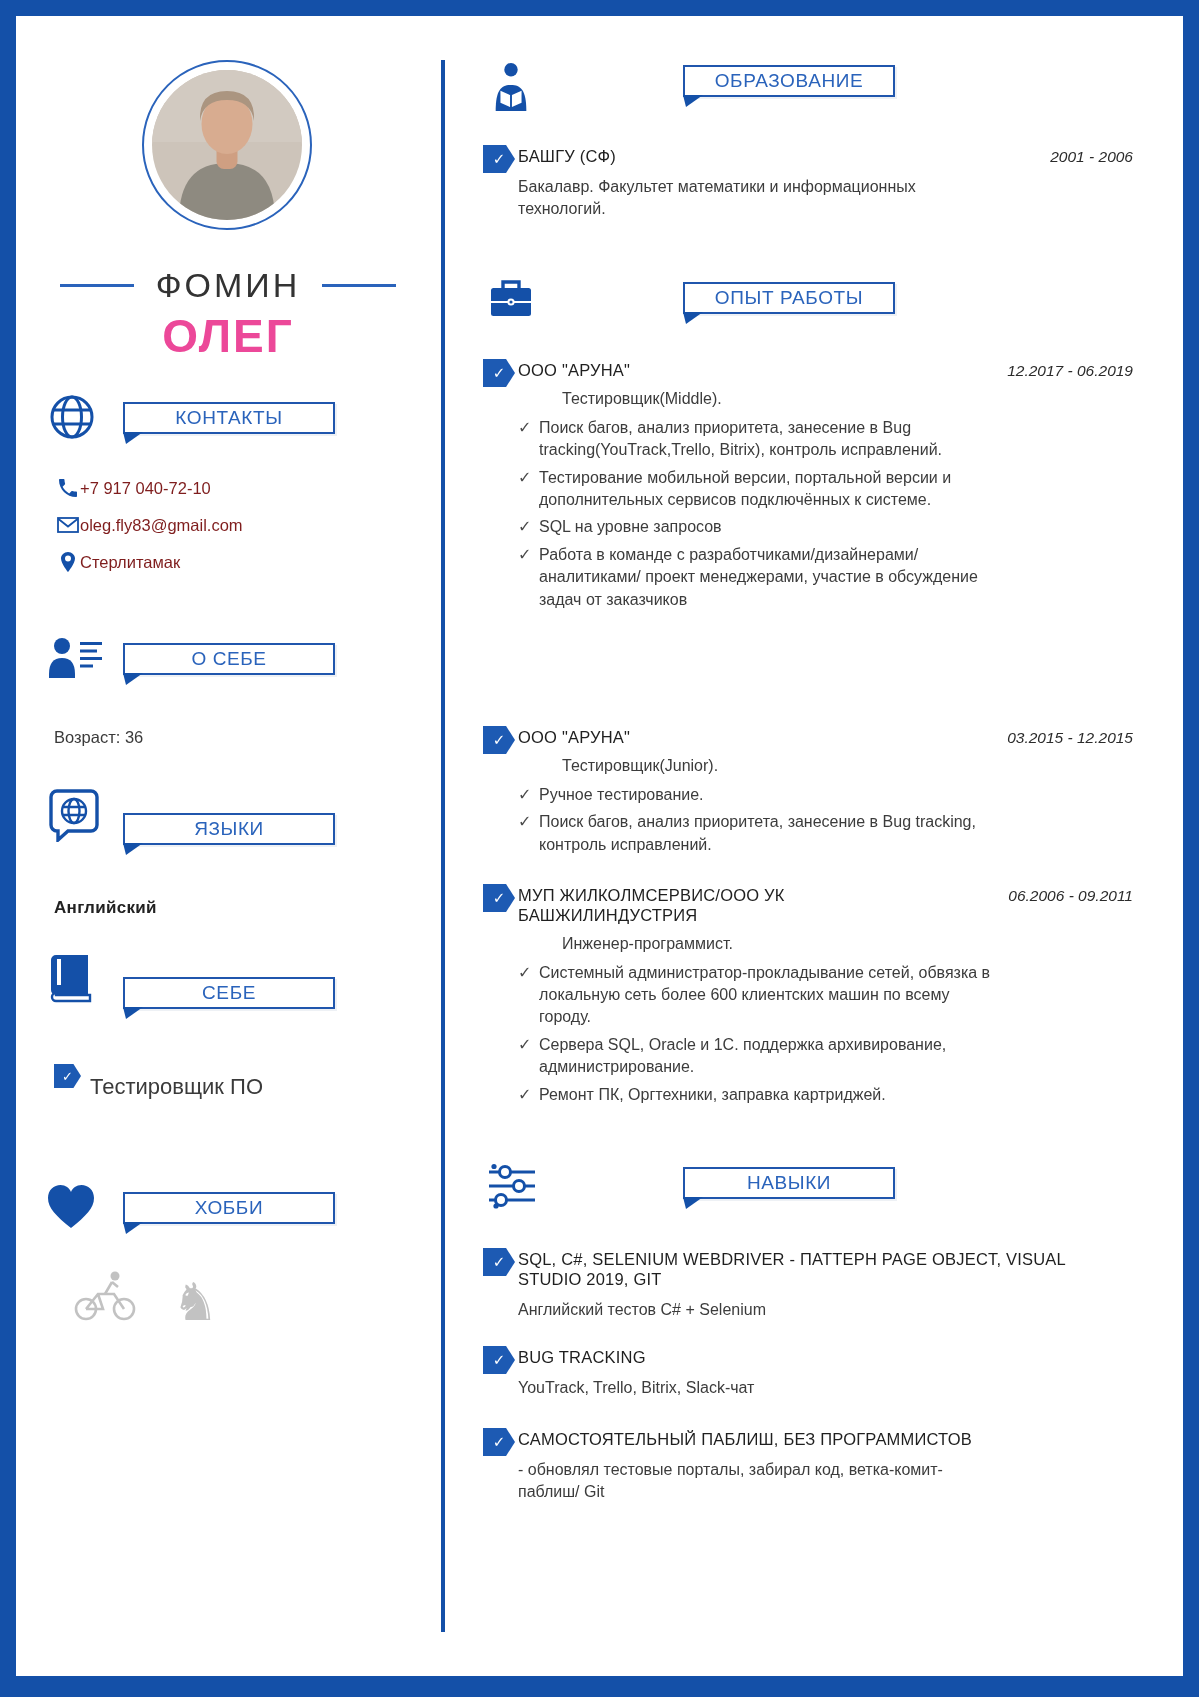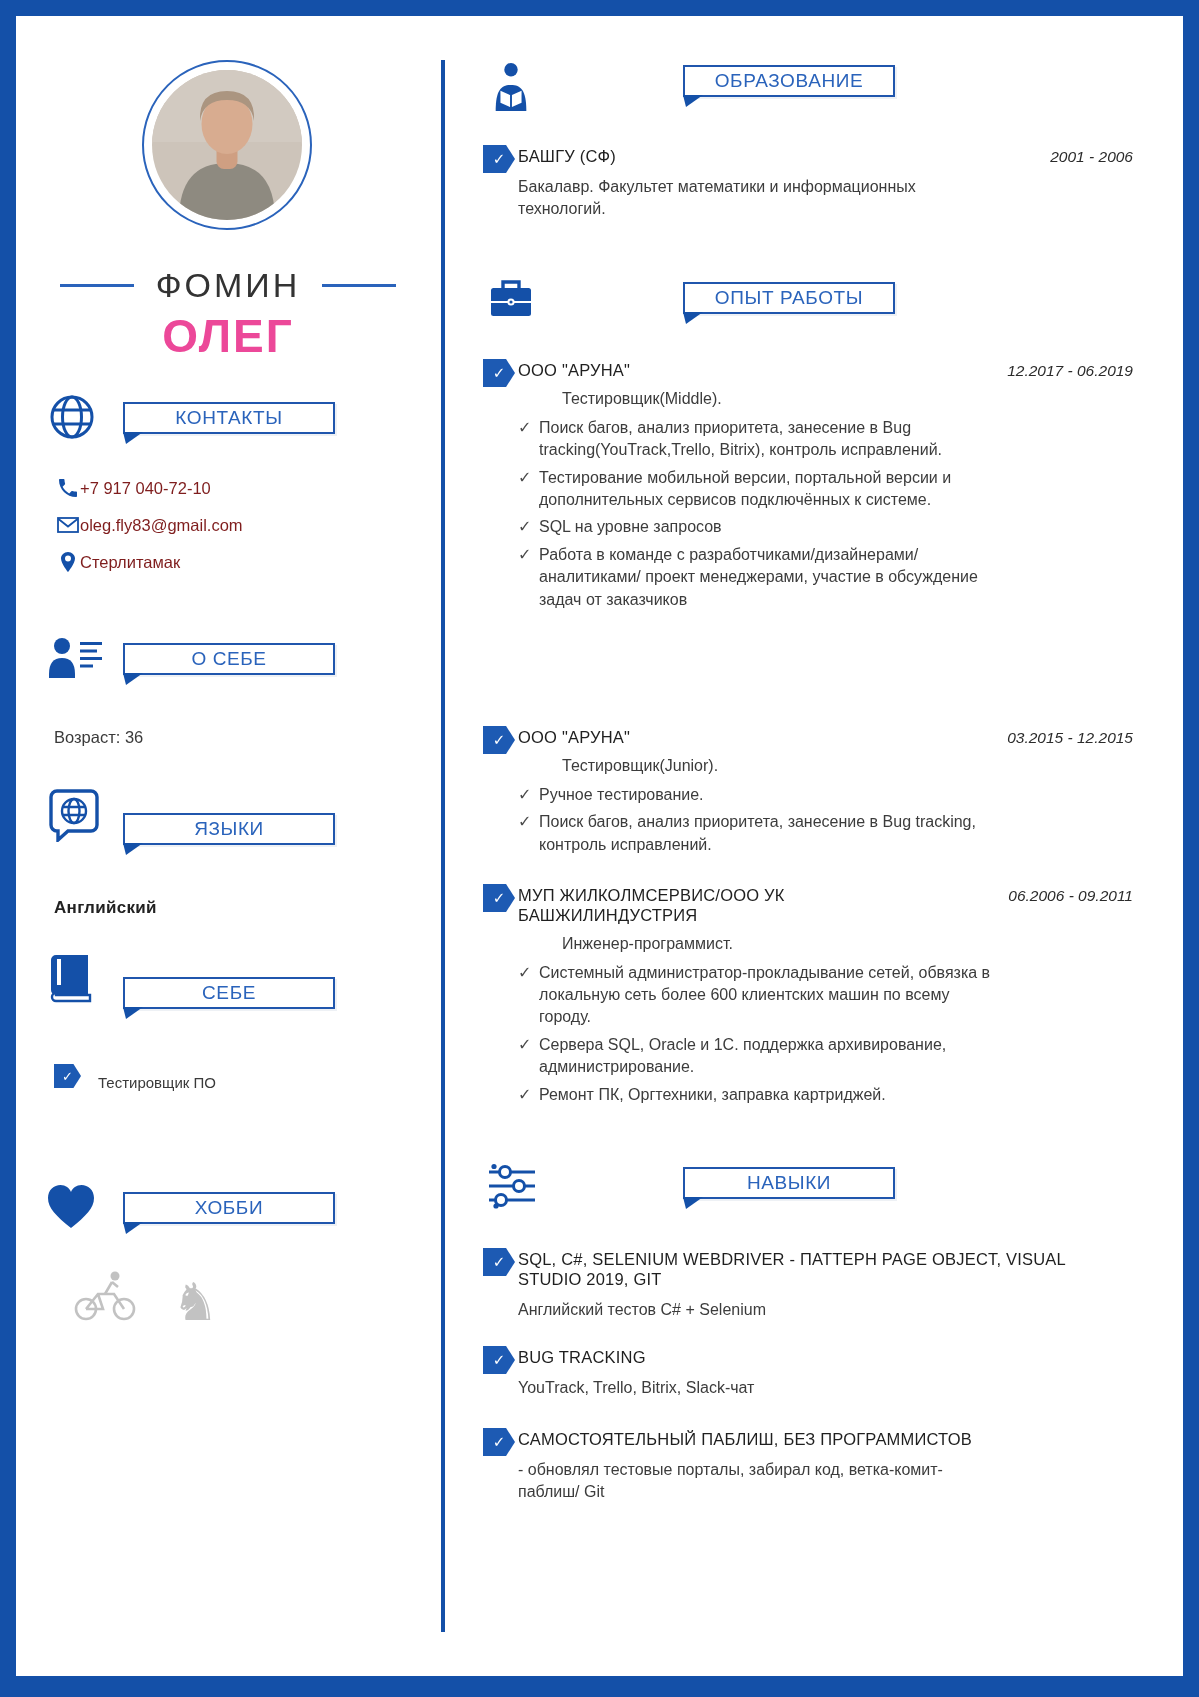--- a/index.html
+++ b/index.html
@@ -47,21 +47,21 @@
   .contact-list{position:absolute;left:40px;top:460px;width:360px;}
   .contact-row{display:flex;align-items:center;margin-bottom:13px;font-size:16.5px;color:#7f1d1d;}
   .contact-row .ci{width:24px;height:24px;flex:0 0 24px;line-height:0;}
 
   .plain-text{position:absolute;font-size:16.5px;color:#3a3a3a;}
   .bold-text{position:absolute;font-size:17px;font-weight:700;color:#222;letter-spacing:.3px;}
 
   .course-item{position:absolute;left:38px;top:1050px;width:300px;}
   .course-body{margin-left:36px;}
   .course-name{font-size:16.5px;font-weight:700;color:var(--dark);line-height:1.18;max-width:255px;letter-spacing:.2px;}
-  .course-desc{font-size:15px;color:#3a3a3a;margin-top:8px;margin-left:8px;}
+  .course-desc{font-size:22px;color:#3a3a3a;margin-top:8px;}
 
   .hobby-icons{position:absolute;left:56px;top:1254px;display:flex;align-items:flex-end;gap:34px;}
   .knight{font-family:"DejaVu Sans",sans-serif;font-size:52px;color:var(--gray-icon);line-height:.9;}
 
   
   .tag{
     position:absolute;left:0;top:-2px;width:32px;height:28px;background:#1d5ab3;
     clip-path:polygon(0 0,72% 0,100% 50%,72% 100%,0 100%);
     display:flex;align-items:center;justify-content:center;
     color:#fff;font-size:15px;font-weight:700;

